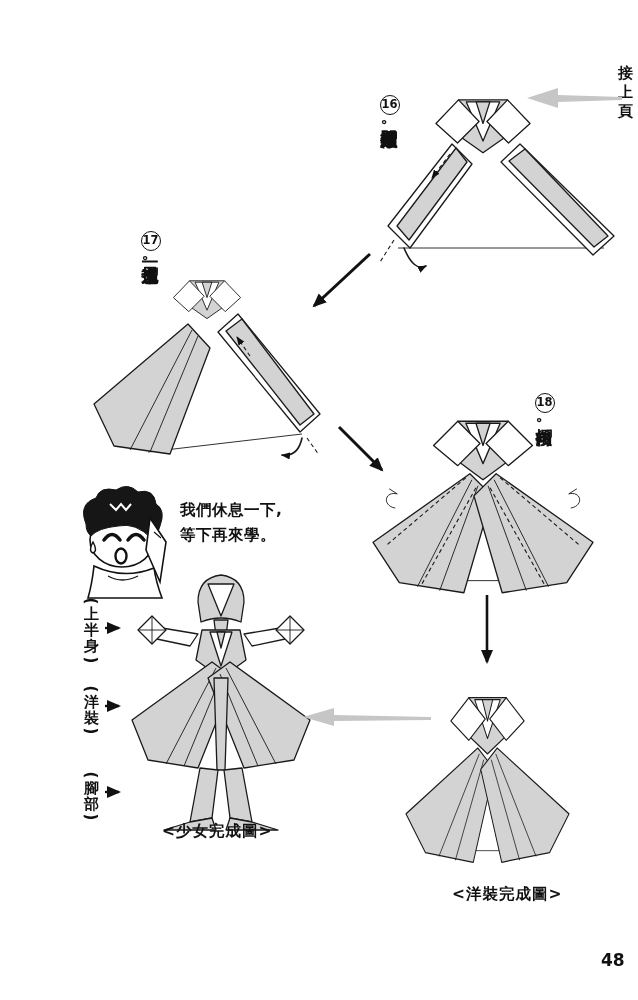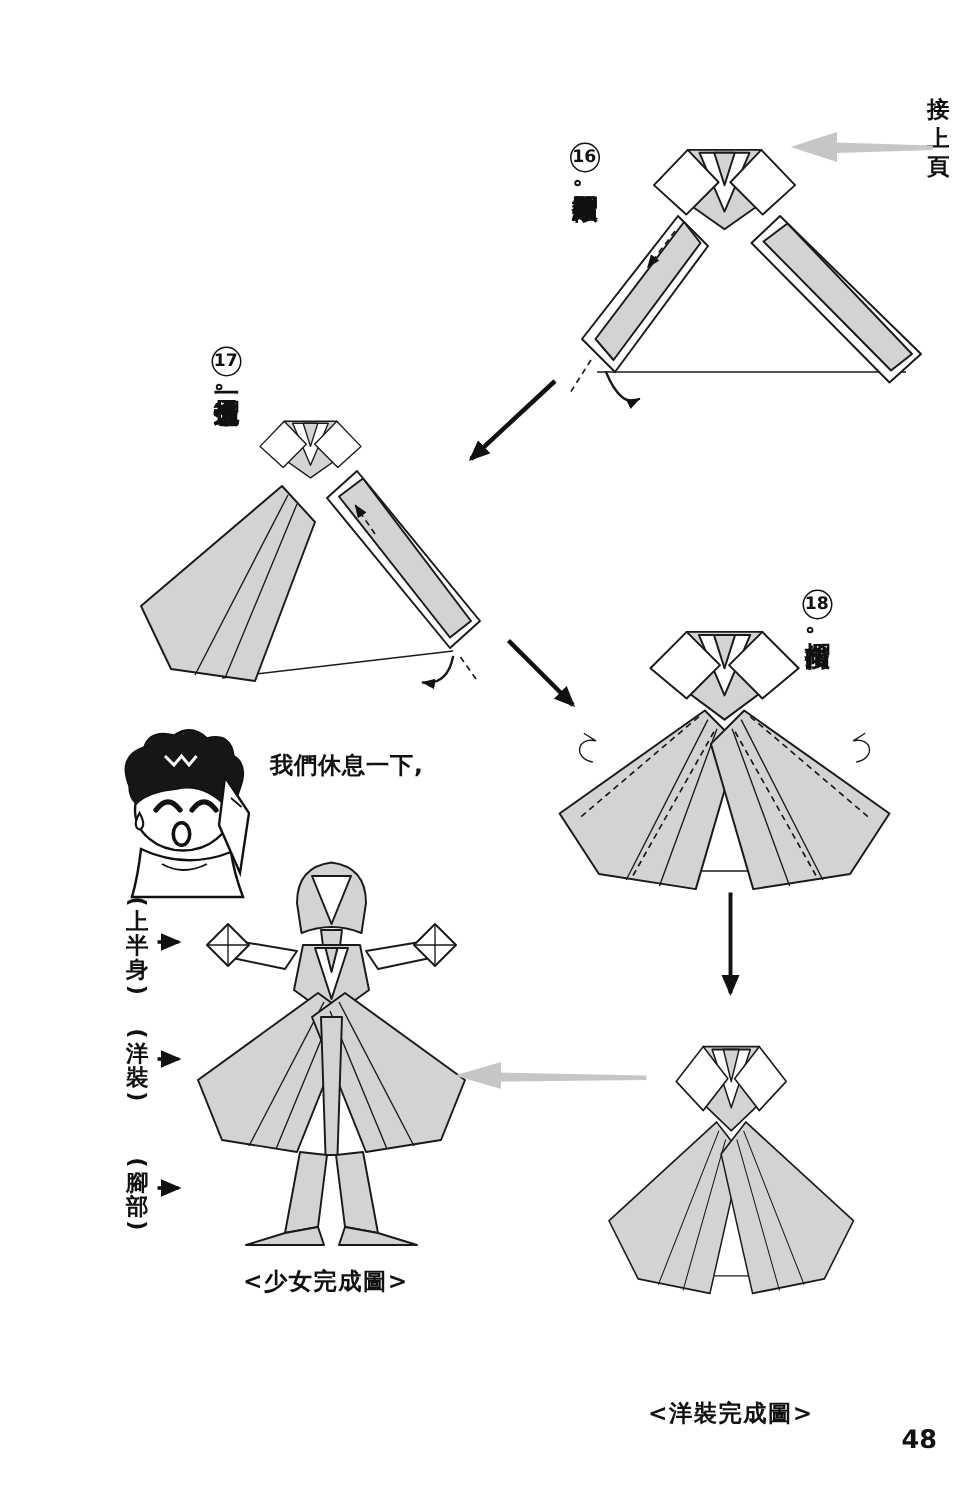--- a/index.html
+++ b/index.html
@@ -131,20 +131,21 @@
   <ellipse cx="45" cy="72" rx="5.5" ry="7.5" fill="#fff" stroke="#111" stroke-width="2.4"></ellipse>
   <path d="M17,58 q-5,9 0,11 q5,-2 0,-11 Z" fill="#fff" stroke="#111" stroke-width="1.4"></path>
   <path d="M18,82 Q16,100 12,114 L86,114 Q80,98 78,84 Q48,96 18,82 Z" fill="#fff" stroke="#111" stroke-width="1.6"></path>
   <path d="M32,92 Q46,100 62,92" stroke="#111" stroke-width="1.3" fill="none"></path>
   <polygon points="74,34 90,58 84,98 70,66" fill="#fff" stroke="#111" stroke-width="1.6"></polygon>
   <path d="M78,48 L85,54" stroke="#111" stroke-width="1.1"></path>
 </svg>
 
 <div class="abs speech" style="left:180px; top:498px; width:150px;">
   <div>我們休息一下,</div>
+  <div>等下再來學。</div>
 </div>
 
 <svg class="abs" style="left:128px; top:572px;" width="186" height="268" viewBox="0 0 186 268">
   <polygon class="white" points="70,62 34,56 24,66 62,74"></polygon>
   <polygon class="white" points="10,58 24,44 38,58 24,72"></polygon>
   <path class="ln" d="M10,58 L38,58 M24,44 L24,72"></path>
   <polygon class="white" points="116,62 152,56 162,66 124,74"></polygon>
   <polygon class="white" points="148,58 162,44 176,58 162,72"></polygon>
   <path class="ln" d="M148,58 L176,58 M162,44 L162,72"></path>
   <path class="shade" d="M70,30 Q70,6 93,3 Q116,6 116,30 L113,50 Q93,42 73,50 Z"></path>
@@ -195,16 +196,16 @@
 
 <svg class="abs" style="left:300px; top:705px;" width="134" height="24">
   <polygon class="garrow" points="3,12 34,3 34,21"></polygon>
   <polygon class="garrow" points="34,10 131,12 131,15 34,16"></polygon>
 </svg>
 
 <svg class="abs" style="left:400px; top:690px;" width="172" height="180" viewBox="0 0 230 186" preserveAspectRatio="none">
   <use href="#sym-dress"></use>
 </svg>
 
-<div class="abs caption" style="left:162px; top:844px;">&lt;少女完成圖&gt;</div>
-<div class="abs caption" style="left:432px; top:884px;margin-top:48px;">&lt;洋裝完成圖&gt;</div>
+<div class="abs caption" style="left:162px; top:821px;">&lt;少女完成圖&gt;</div>
+<div class="abs caption" style="left:452px; top:884px;">&lt;洋裝完成圖&gt;</div>
 
 <div class="abs pagenum" style="left:601px; top:950px;">48</div>
 
 </body></html>

